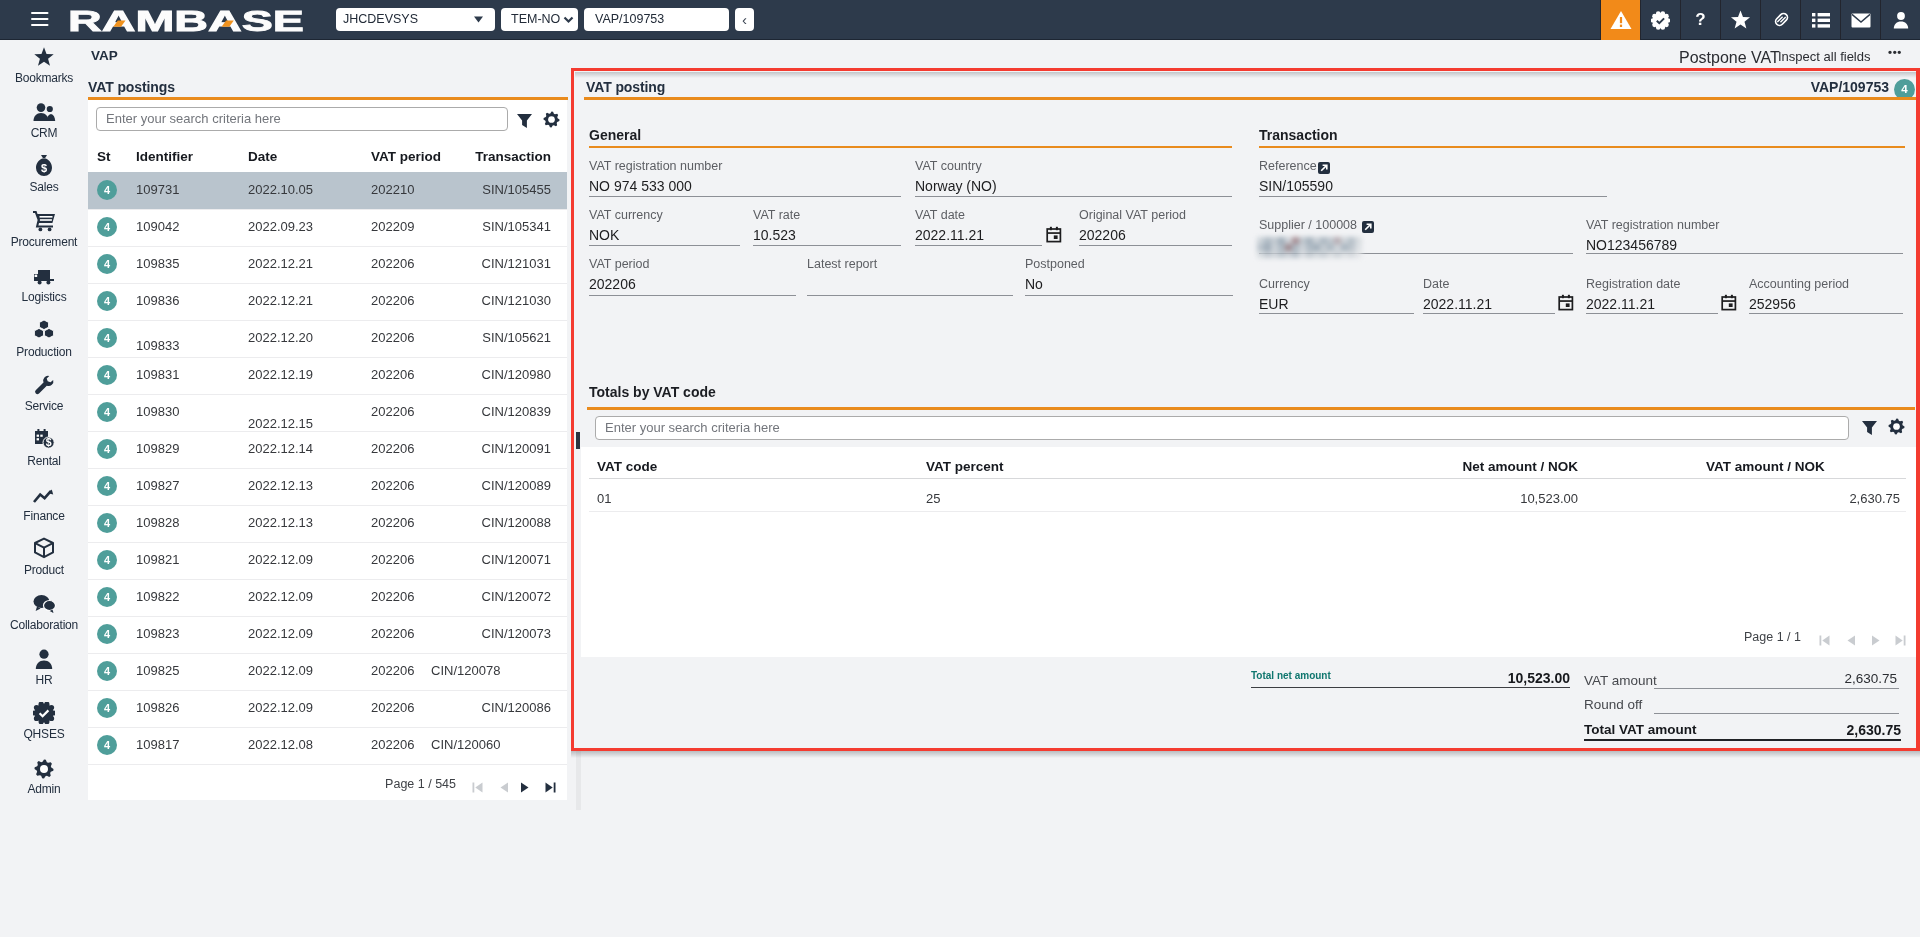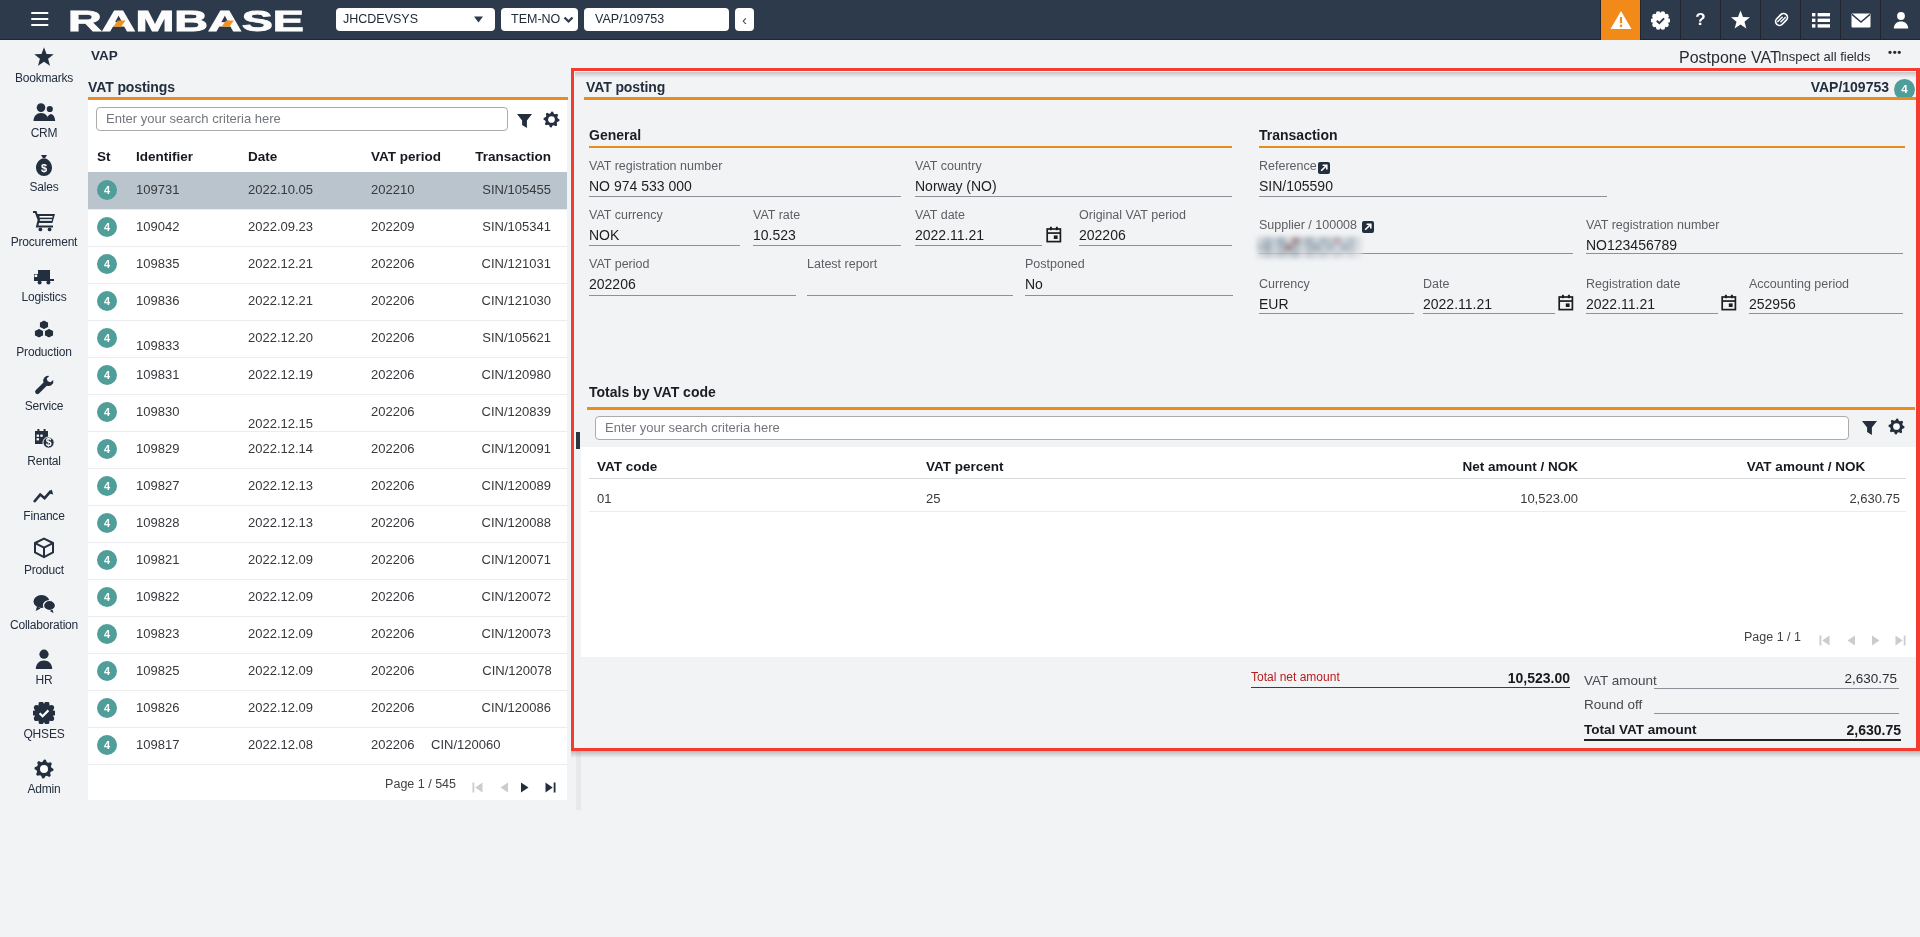--- a/index.html
+++ b/index.html
@@ -352,21 +352,21 @@
 <div class="badge" style="left:97px;top:624px">4</div>
 <div class="abs td" style="left:136px;top:626px">109823</div>
 <div class="abs td" style="left:248px;top:626px">2022.12.09</div>
 <div class="abs td" style="left:371px;top:626px">202206</div>
 <div class="abs td" style="left:431px;top:626px;width:120px;text-align:right">CIN/120073</div>
 <div class="sep" style="left:88px;top:653px;width:479px"></div>
 <div class="badge" style="left:97px;top:661px">4</div>
 <div class="abs td" style="left:136px;top:663px">109825</div>
 <div class="abs td" style="left:248px;top:663px">2022.12.09</div>
 <div class="abs td" style="left:371px;top:663px">202206</div>
-<div class="abs td" style="left:457px;top:663px;width:120px;text-align:center">CIN/120078</div>
+<div class="abs td" style="left:431px;top:663px;width:120px;text-align:left">CIN/120078</div>
 <div class="sep" style="left:88px;top:690px;width:479px"></div>
 <div class="badge" style="left:97px;top:698px">4</div>
 <div class="abs td" style="left:136px;top:700px">109826</div>
 <div class="abs td" style="left:248px;top:700px">2022.12.09</div>
 <div class="abs td" style="left:371px;top:700px">202206</div>
 <div class="abs td" style="left:431px;top:700px;width:120px;text-align:right">CIN/120086</div>
 <div class="sep" style="left:88px;top:727px;width:479px"></div>
 <div class="badge" style="left:97px;top:735px">4</div>
 <div class="abs td" style="left:136px;top:737px">109817</div>
 <div class="abs td" style="left:248px;top:737px">2022.12.08</div>
@@ -530,21 +530,21 @@
 <div style="position:absolute;left:1862px;top:421px"><svg width="15" height="14" viewBox="0 0 15 14">
       <path d="M0 0h15l-5.1 6.4V14l-4.8-2.9V6.4z" fill="#232f3f"></path>
     </svg></div>
 <div style="position:absolute;left:1888px;top:418px"><svg width="17" height="17" viewBox="0 0 17 17">
       <polygon points="16.50,8.50 16.35,10.06 14.27,10.89 13.69,11.97 14.16,14.16 12.94,15.15 10.89,14.27 9.72,14.62 8.50,16.50 6.94,16.35 6.11,14.27 5.03,13.69 2.84,14.16 1.85,12.94 2.73,10.89 2.38,9.72 0.50,8.50 0.65,6.94 2.73,6.11 3.31,5.03 2.84,2.84 4.06,1.85 6.11,2.73 7.28,2.38 8.50,0.50 10.06,0.65 10.89,2.73 11.97,3.31 14.16,2.84 15.15,4.06 14.27,6.11 14.62,7.28" fill="#232f3f"></polygon>
       <circle cx="8.5" cy="8.5" r="3.36" fill="#fff"></circle>
     </svg></div>
 <div class="abs th" style="left:597px;top:459px">VAT code</div>
 <div class="abs th" style="left:926px;top:459px">VAT percent</div>
 <div class="abs th" style="left:1378px;top:459px;width:200px;text-align:right">Net amount / NOK</div>
-<div class="abs th" style="left:1706px;top:459px;width:200px;text-align:center">VAT amount / NOK</div>
+<div class="abs th" style="left:1706px;top:459px;width:200px;text-align:left">VAT amount / NOK</div>
 <div class="abs" style="left:589px;top:477.5px;width:1317px;height:1px;background:#d7d8da"></div>
 <div class="abs td" style="left:597px;top:491px">01</div>
 <div class="abs td" style="left:926px;top:491px">25</div>
 <div class="abs td" style="left:1378px;top:491px;width:200px;text-align:right">10,523.00</div>
 <div class="abs td" style="left:1700px;top:491px;width:200px;text-align:right">2,630.75</div>
 <div class="sep" style="left:589px;top:510.5px;width:1317px"></div>
 <div class="abs" style="left:1601px;top:630px;width:200px;text-align:right;font-size:12.5px;color:#3f4247">Page 1 / 1</div>
 <div class="abs" style="left:1819px;top:632px"><svg width="12" height="11" viewBox="0 0 12 11">
       <rect x="0.5" y="0.5" width="1.8" height="10" fill="#c9ccd0"></rect>
       <path d="M10.5 0.5v10L3.3 5.5z" fill="#c9ccd0"></path>
@@ -552,21 +552,21 @@
 <div class="abs" style="left:1846px;top:632px"><svg width="10" height="11" viewBox="0 0 10 11">
       <path d="M9 0.5v10L1.5 5.5z" fill="#c9ccd0"></path>
     </svg></div>
 <div class="abs" style="left:1871px;top:632px"><svg width="10" height="11" viewBox="0 0 10 11">
       <path d="M1 0.5v10L8.5 5.5z" fill="#c9ccd0"></path>
     </svg></div>
 <div class="abs" style="left:1894px;top:632px"><svg width="12" height="11" viewBox="0 0 12 11">
       <path d="M1.5 0.5v10l7.2-5z" fill="#c9ccd0"></path>
       <rect x="9.7" y="0.5" width="1.8" height="10" fill="#c9ccd0"></rect>
     </svg></div>
-<div class="abs" style="left:1251px;top:670px;font-weight:normal;font-size:12px;color:#b91c1c">Total net amount</div>
+<div class="abs" style="left:1251px;top:670px;font-weight:bold;font-size:10px;color:#0f766e">Total net amount</div>
 <div class="abs" style="left:1370px;top:670px;width:200px;text-align:right;font-weight:bold;font-size:14px;color:#17191d">10,523.00</div>
 <div class="abs" style="left:1251px;top:687px;width:319px;height:1px;background:#3c3e42"></div>
 <div class="abs" style="left:1584px;top:673px;font-size:13.5px;color:#46484d">VAT amount</div>
 <div class="abs" style="left:1697px;top:671px;width:200px;text-align:right;font-size:13.5px;color:#2b2d32">2,630.75</div>
 <div class="ul" style="left:1654px;top:688px;width:245px"></div>
 <div class="abs" style="left:1584px;top:697px;font-size:13.5px;color:#46484d">Round off</div>
 <div class="ul" style="left:1654px;top:712.5px;width:245px"></div>
 <div class="abs" style="left:1584px;top:722px;font-weight:bold;font-size:13.5px;color:#17191d">Total VAT amount</div>
 <div class="abs" style="left:1701px;top:722px;width:200px;text-align:right;font-weight:bold;font-size:14px;color:#17191d">2,630.75</div>
 <div class="abs" style="left:1584px;top:738.5px;width:317px;height:2px;background:#202226"></div>

